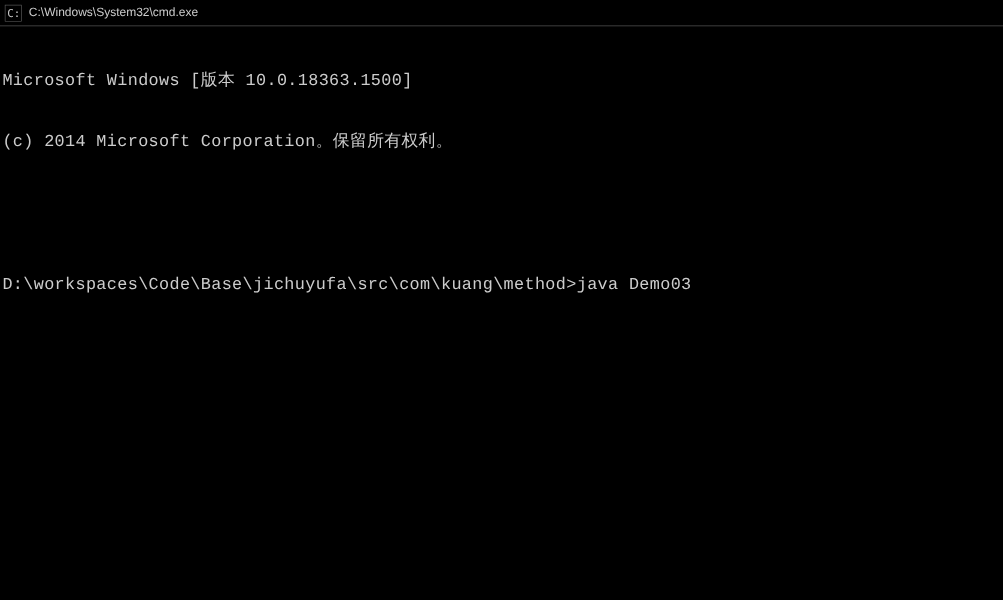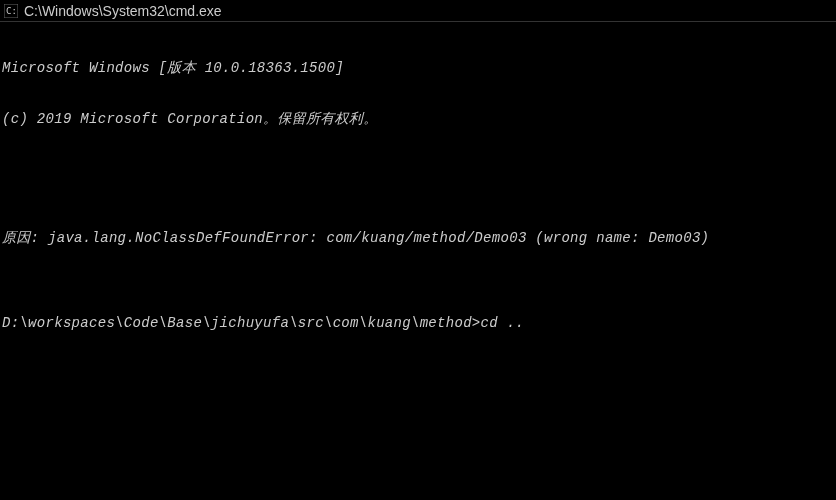--- a/index.html
+++ b/index.html
@@ -25,57 +25,55 @@
     .title-bar-icon {
       width: 14px;
       height: 14px;
       margin-right: 6px;
       display: flex;
       align-items: center;
       justify-content: center;
     }
     .title-bar-text {
       color: #ccc;
-      font-size: 14px;
+      font-size: 10px;
       font-family: 'Segoe UI', Tahoma, sans-serif;
     }
     .terminal {
       padding: 4px 2px;
       color: #ccc;
       font-size: 14px;
       line-height: 17px;
       white-space: pre;
       letter-spacing: 0.3px;
     }
     .line {
       display: block;
-      font-style: italic;
     }
   </style>
 </head>
 <body>
 
 <div class="title-bar">
   <span class="title-bar-icon">
     <svg width="14" height="14" viewBox="0 0 14 14">
       <rect x="0" y="0" width="14" height="14" fill="#000" stroke="#666" stroke-width="1"></rect>
       <text x="2" y="10" font-size="9" fill="#ccc" font-family="monospace">C:</text>
     </svg>
   </span>
   <span class="title-bar-text">C:\Windows\System32\cmd.exe</span>
 </div>
 
 <div class="terminal">
   <span class="line">Microsoft Windows [版本 10.0.18363.1500]</span>
-  <span class="line">(c) 2019 Microsoft Corporation。保留所有权利。</span>
+  <span class="line">(c) 2014 Microsoft Corporation。保留所有权利。</span>
   <span class="line"></span>
   <span class="line"></span>
-  <span class="line">原因: java.lang.NoClassDefFoundError: com/kuang/method/Demo03 (wrong name: Demo03)</span>
+  <span class="line">D:\workspaces\Code\Base\jichuyufa\src\com\kuang\method&gt;java Demo03</span>
   <span class="line"></span>
-  <span class="line">D:\workspaces\Code\Base\jichuyufa\src\com\kuang\method&gt;cd ..</span>
   <span class="line"></span>
   
   <span class="line"></span>
   
   <span class="line"></span>
   
   <span class="line"></span>
   
   
   

